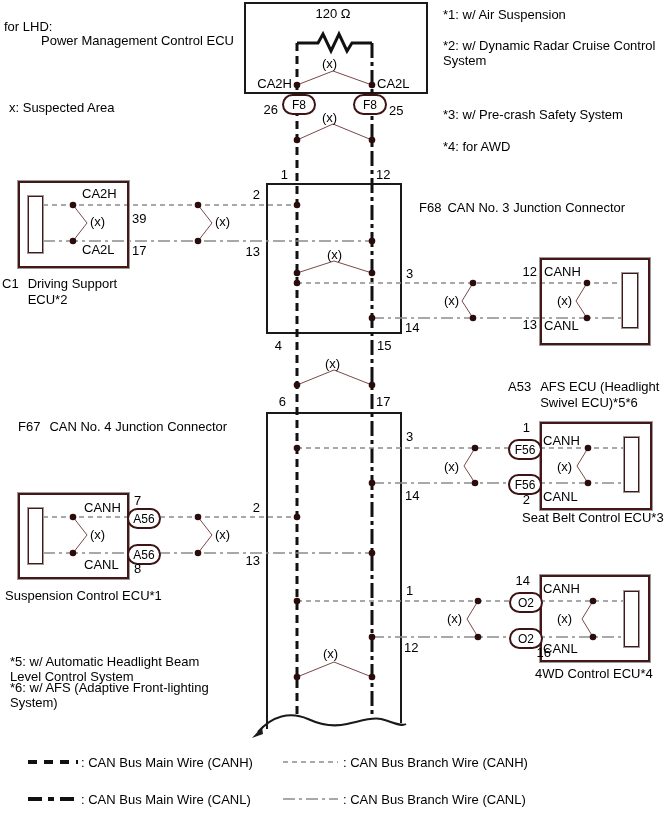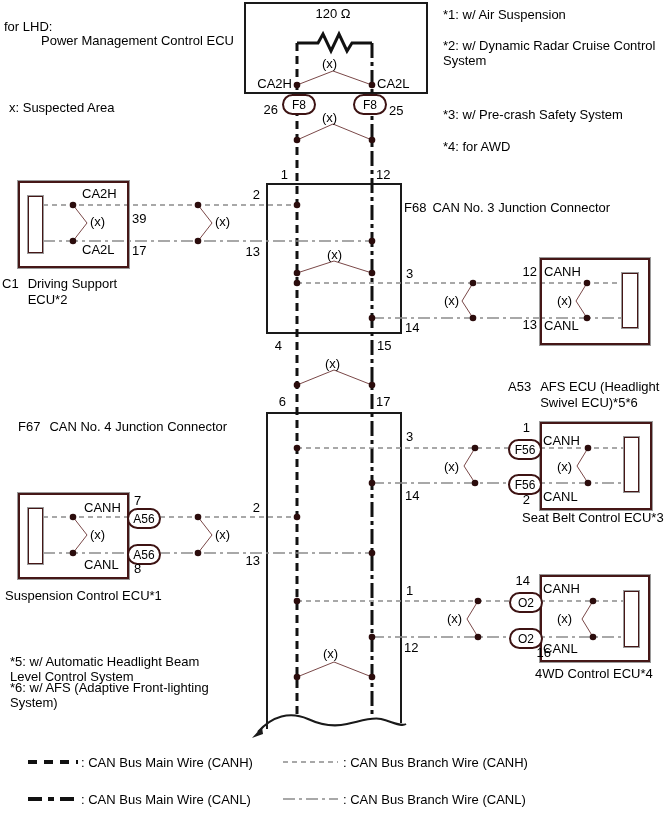--- a/index.html
+++ b/index.html
@@ -150,21 +150,21 @@
   <div class="lbl" style="left:443px;top:139px;">*4: for AWD</div>
   <div class="lbl wrap" style="left:10px;top:622px;width:220px;margin-top:32px;">*5: w/ Automatic Headlight Beam Level Control System</div>
   <div class="lbl wrap" style="left:10px;top:680px;width:225px;">*6: w/ AFS (Adaptive Front-lighting System)</div>
 
   <div class="lbl c" style="left:303px;top:6px;width:60px;">120 Ω</div>
   <div class="lbl r" style="left:248px;top:76px;width:44px;">CA2H</div>
   <div class="lbl" style="left:377px;top:76px;">CA2L</div>
   <div class="lbl r" style="left:256px;top:102px;width:22px;">26</div>
   <div class="lbl" style="left:389px;top:94px;margin-top:9px;">25</div>
 
-  <div class="idname" style="left:404px;top:200px;gap:6px;">
+  <div class="idname" style="left:419px;top:200px;gap:6px;">
     <span>F68</span>
     <span>CAN No. 3 Junction Connector</span>
   </div>
   <div class="lbl r" style="left:272px;top:167px;width:16px;">1</div>
   <div class="lbl" style="left:376px;top:167px;">12</div>
   <div class="lbl r" style="left:238px;top:187px;width:22px;">2</div>
   <div class="lbl r" style="left:236px;top:244px;width:24px;">13</div>
   <div class="lbl" style="left:406px;top:266px;">3</div>
   <div class="lbl" style="left:405px;top:320px;">14</div>
   <div class="lbl r" style="left:266px;top:338px;width:16px;">4</div>

